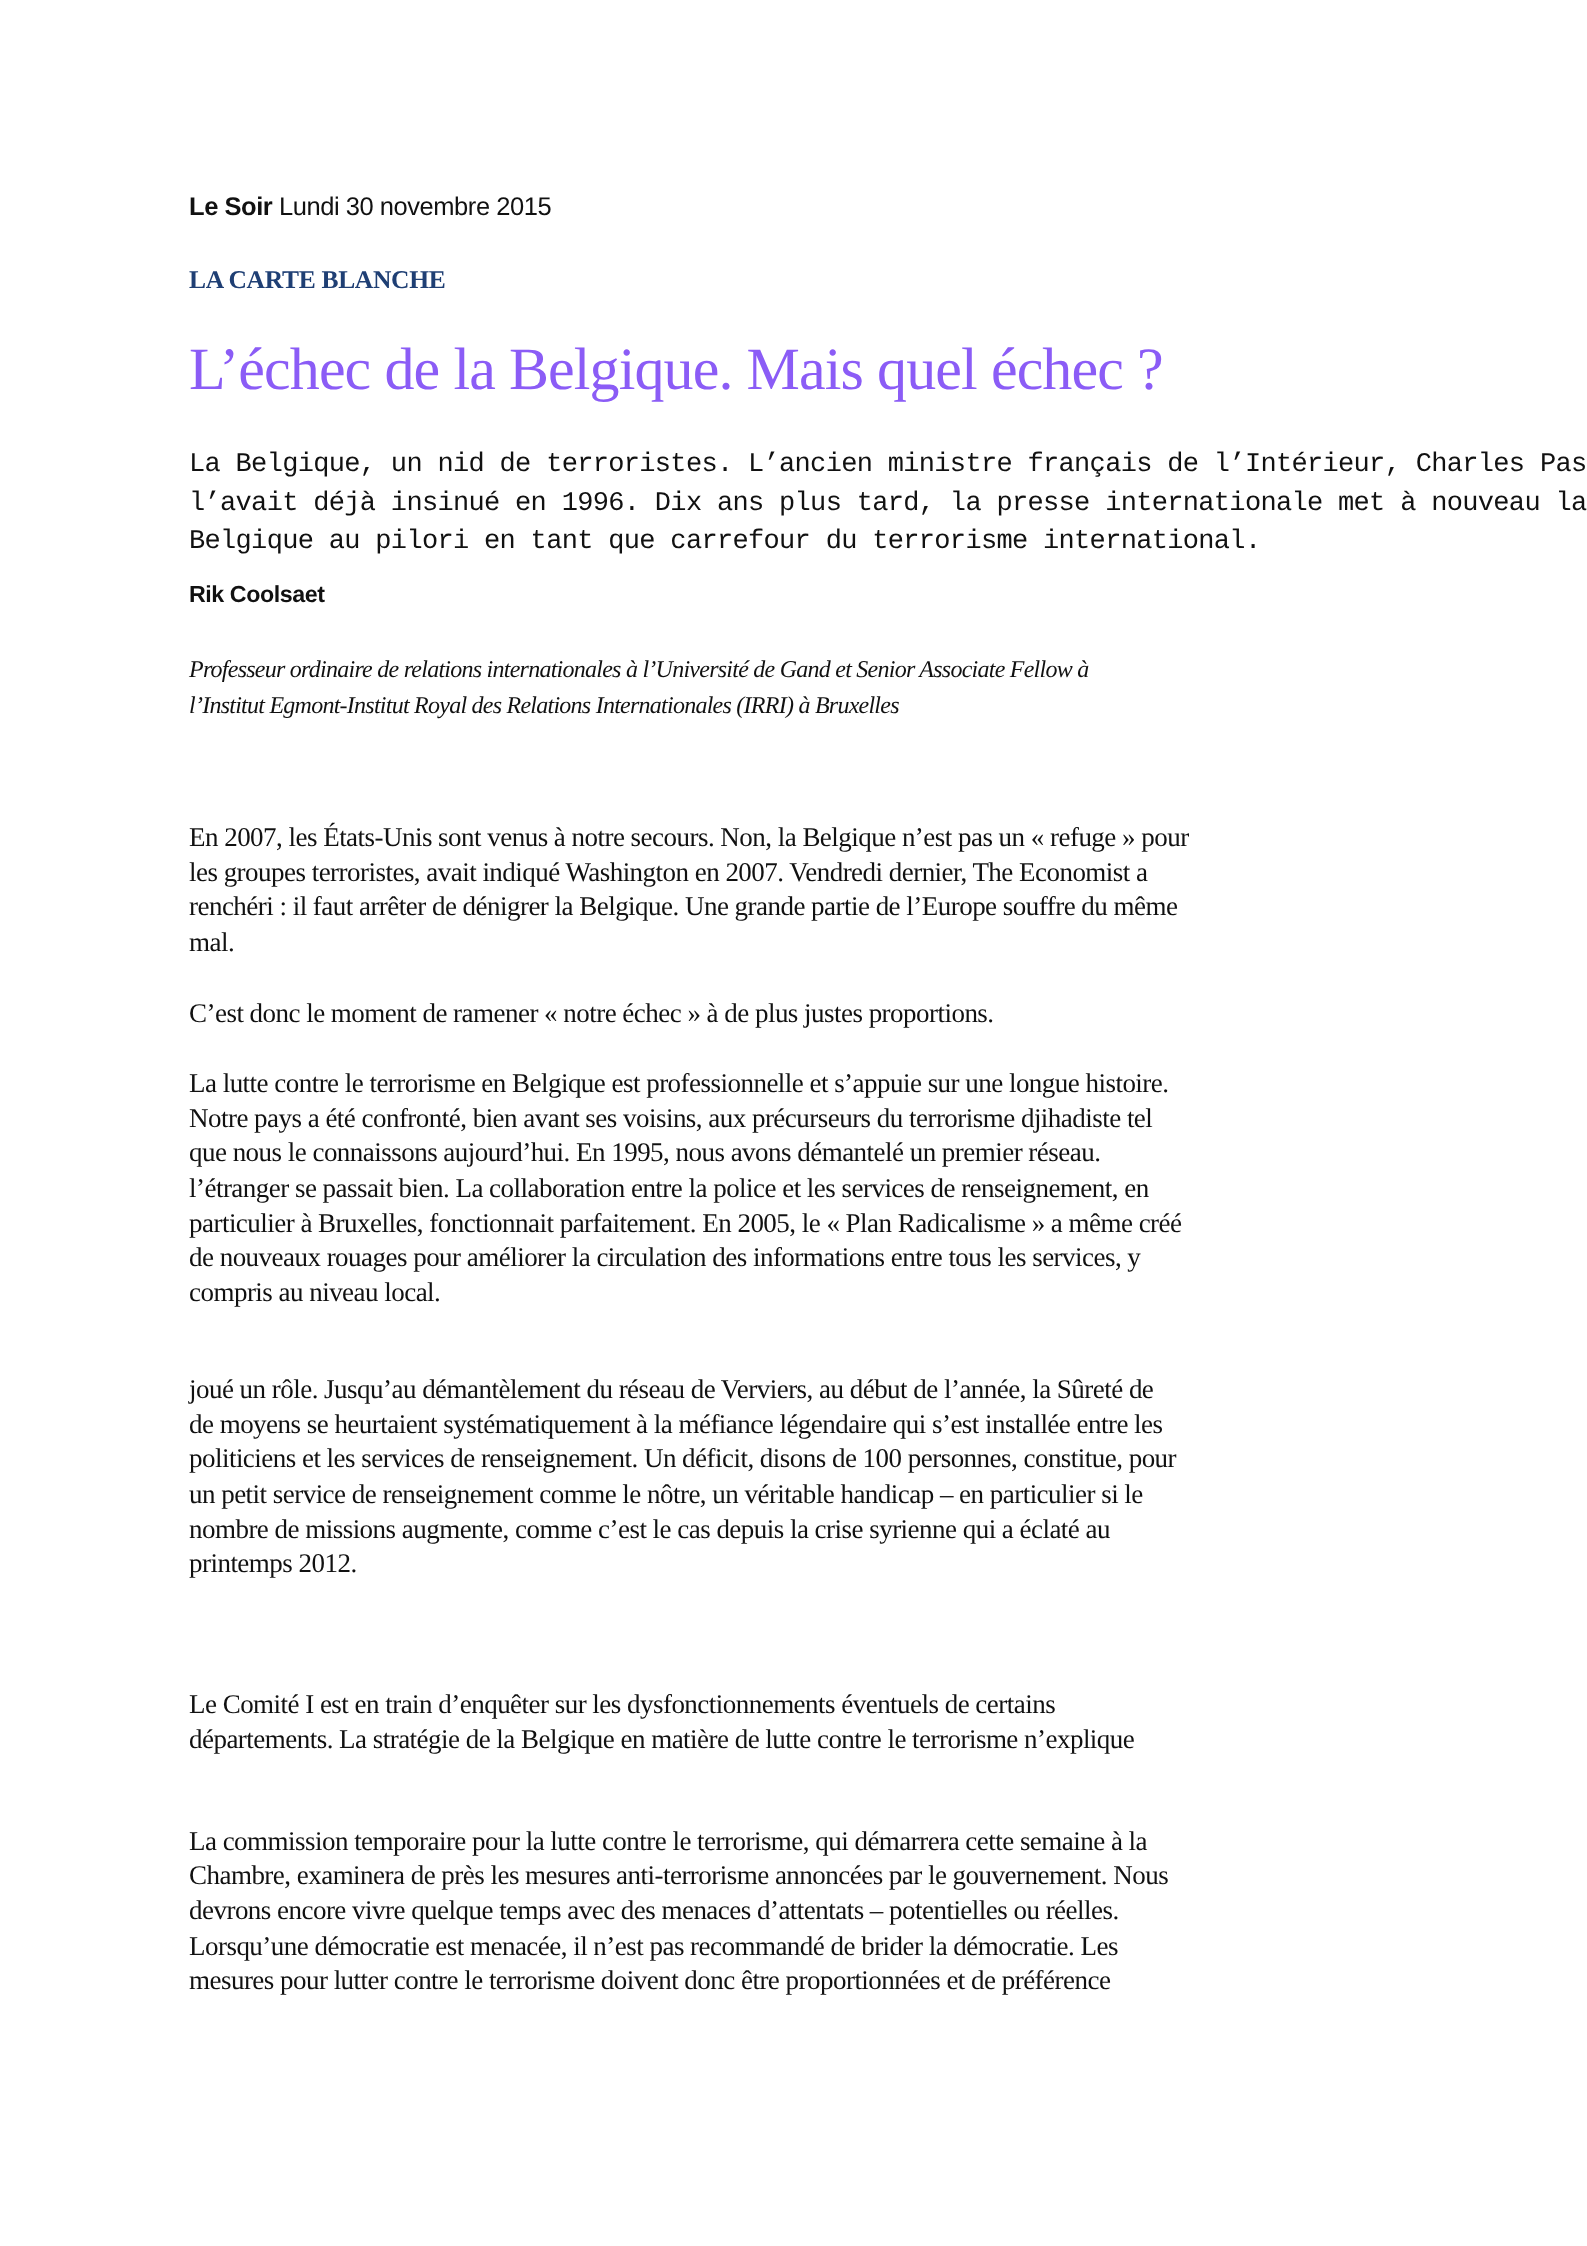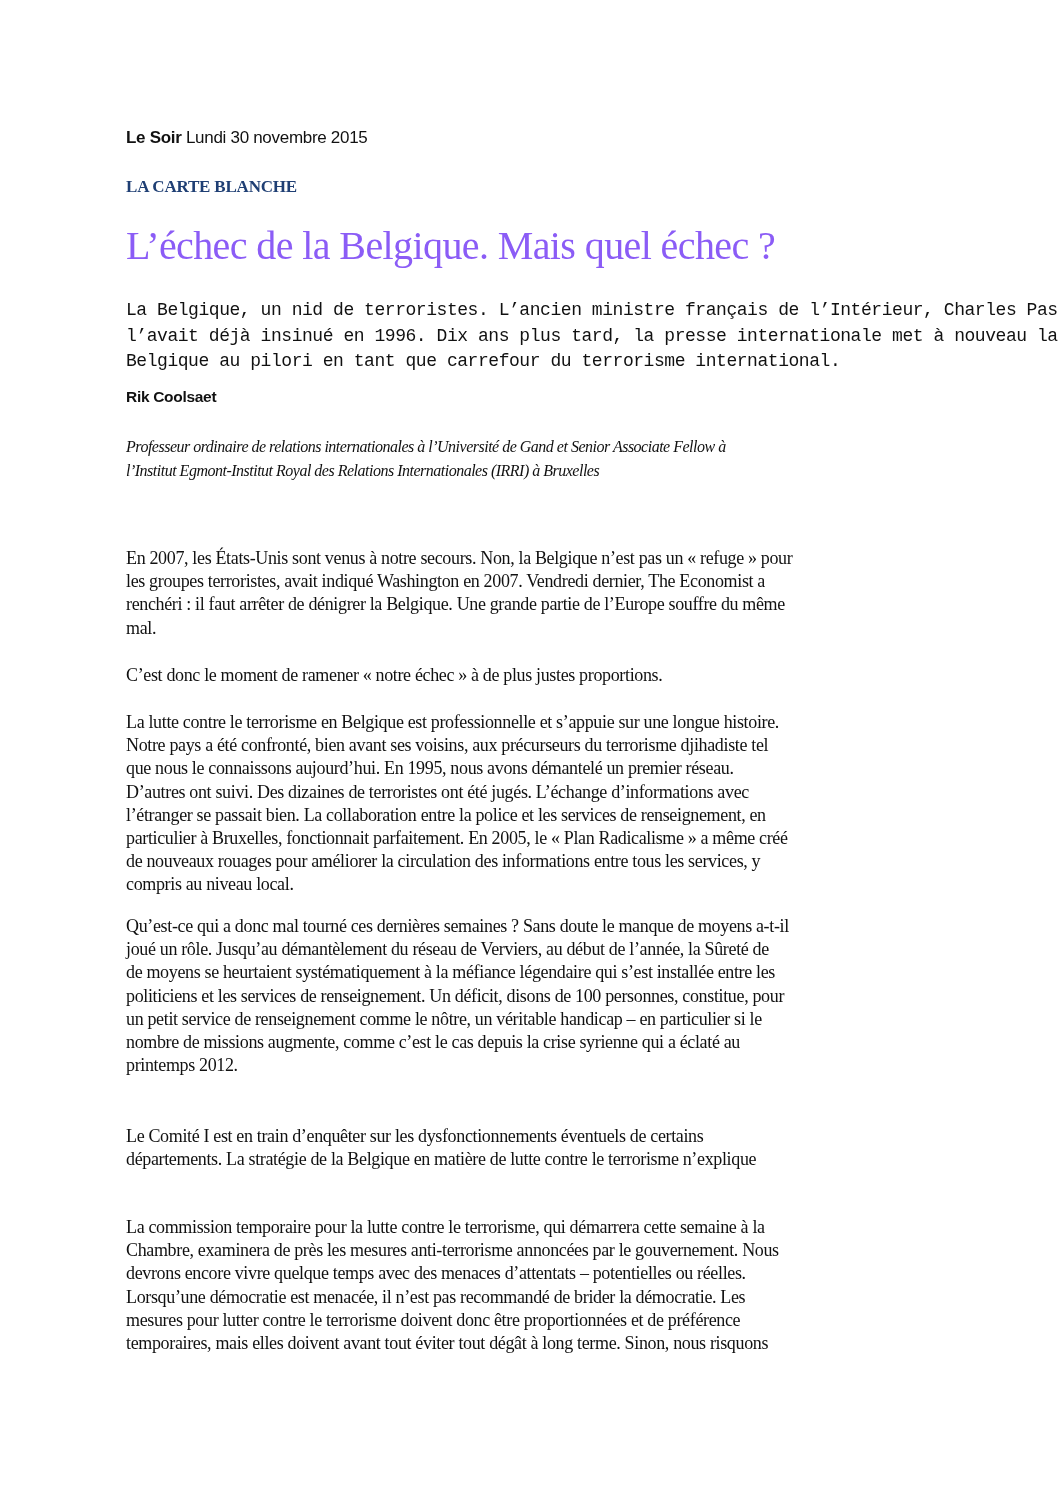--- a/index.html
+++ b/index.html
@@ -51,44 +51,41 @@
   </div>
 
   <div class="abs body-p" style="top:664px;">
     <span class="line">C’est donc le moment de ramener « notre échec » à de plus justes proportions.</span>
   </div>
 
   <div class="abs body-p" style="top:711px;">
     <span class="line">La lutte contre le terrorisme en Belgique est professionnelle et s’appuie sur une longue histoire.</span>
     <span class="line">Notre pays a été confronté, bien avant ses voisins, aux précurseurs du terrorisme djihadiste tel</span>
     <span class="line">que nous le connaissons aujourd’hui. En 1995, nous avons démantelé un premier réseau.</span>
-    <span class="line">D’autres ont suivi. Des dizaines de terroristes ont été jugés. L’échange d’informations avec</span>
     <span class="line">l’étranger se passait bien. La collaboration entre la police et les services de renseignement, en</span>
     <span class="line">particulier à Bruxelles, fonctionnait parfaitement. En 2005, le « Plan Radicalisme » a même créé</span>
     <span class="line">de nouveaux rouages pour améliorer la circulation des informations entre tous les services, y</span>
     <span class="line">compris au niveau local.</span>
   </div>
 
   <div class="abs body-p" style="top:915px;">
-    <span class="line">Qu’est-ce qui a donc mal tourné ces dernières semaines ? Sans doute le manque de moyens a-t-il</span>
     <span class="line">joué un rôle. Jusqu’au démantèlement du réseau de Verviers, au début de l’année, la Sûreté de</span>
     <span class="line">de moyens se heurtaient systématiquement à la méfiance légendaire qui s’est installée entre les</span>
     <span class="line">politiciens et les services de renseignement. Un déficit, disons de 100 personnes, constitue, pour</span>
     <span class="line">un petit service de renseignement comme le nôtre, un véritable handicap – en particulier si le</span>
     <span class="line">nombre de missions augmente, comme c’est le cas depuis la crise syrienne qui a éclaté au</span>
     <span class="line">printemps 2012.</span>
   </div>
 
   <div class="abs body-p" style="top:1125px;">
     <span class="line">Le Comité I est en train d’enquêter sur les dysfonctionnements éventuels de certains</span>
     <span class="line">départements. La stratégie de la Belgique en matière de lutte contre le terrorisme n’explique</span>
   </div>
 
   <div class="abs body-p" style="top:1216px;">
     <span class="line">La commission temporaire pour la lutte contre le terrorisme, qui démarrera cette semaine à la</span>
     <span class="line">Chambre, examinera de près les mesures anti-terrorisme annoncées par le gouvernement. Nous</span>
     <span class="line">devrons encore vivre quelque temps avec des menaces d’attentats – potentielles ou réelles.</span>
     <span class="line">Lorsqu’une démocratie est menacée, il n’est pas recommandé de brider la démocratie. Les</span>
     <span class="line">mesures pour lutter contre le terrorisme doivent donc être proportionnées et de préférence</span>
-    <span class="line">temporaires, mais elles doivent avant tout éviter tout dégât à long terme. Sinon, nous risquons</span>
   </div>
 
 </div>
 
 </body></html>

